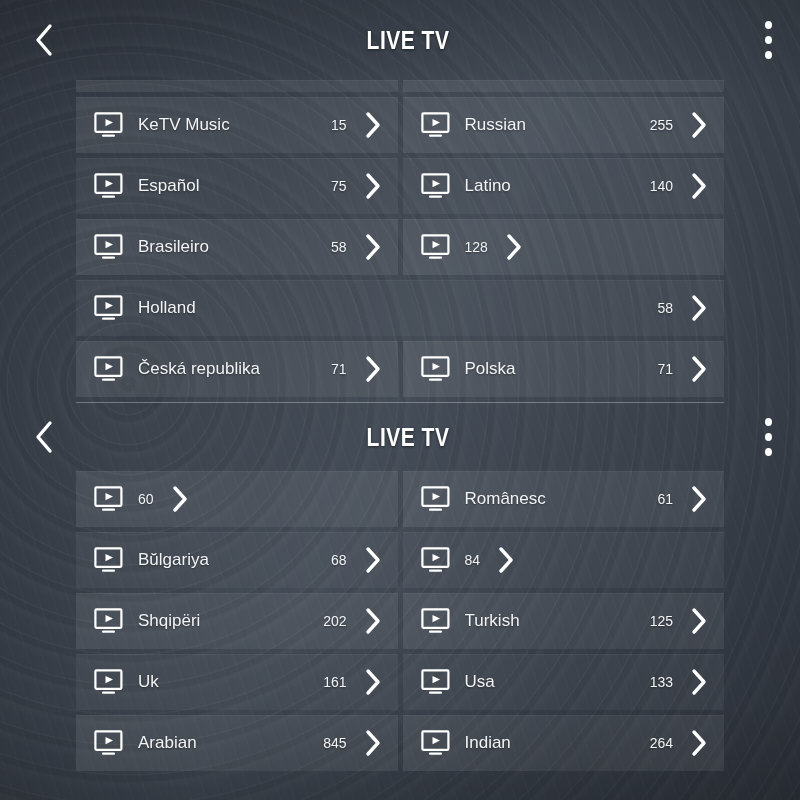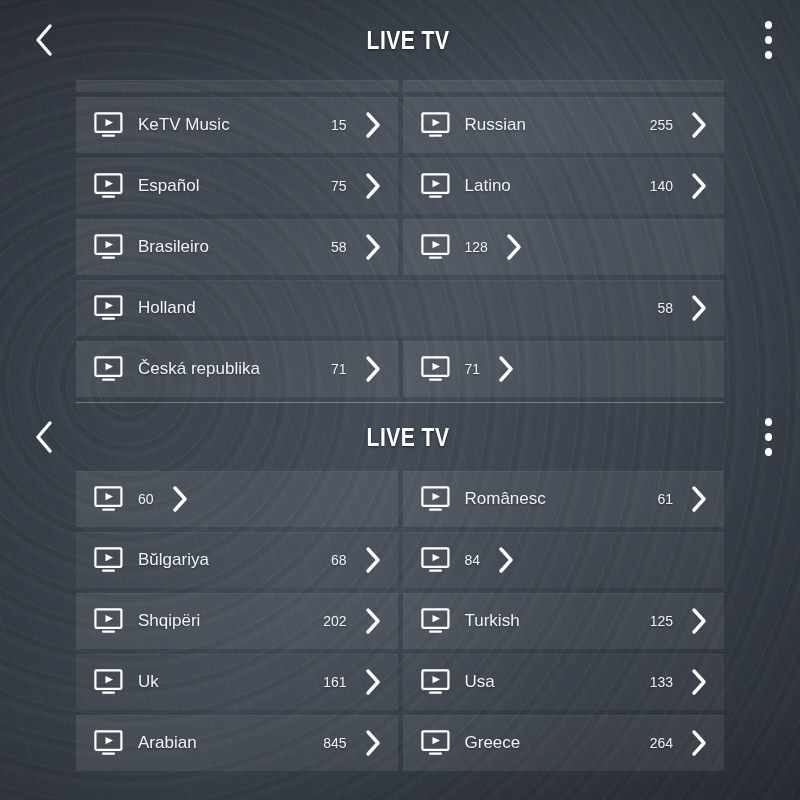--- a/index.html
+++ b/index.html
@@ -342,20 +342,21 @@
             </span>
           </div>
           <div class="cell">
             <span class="tv-icon">
               <svg width="30" height="26" viewBox="0 0 30 26">
                 <rect x="1.4" y="1.4" width="26" height="18.4" rx="1" fill="none" stroke="#ffffff" stroke-width="2.2"></rect>
                 <polygon points="11.5,7 19,10.6 11.5,14.2" fill="#ffffff"></polygon>
                 <rect x="8" y="22.6" width="13" height="2.2" rx="1" fill="#ffffff"></rect>
               </svg>
             </span>
+            <span class="cell-label">Polska</span>
             <span class="cell-count">71</span>
             <span class="chevron">
               <svg width="17" height="28" viewBox="0 0 17 28">
                 <polyline points="3,3 13,14 3,25" fill="none" stroke="#ffffff" stroke-width="3.4" stroke-linecap="round" stroke-linejoin="round"></polyline>
               </svg>
             </span>
           </div>
         </div>
       </div>
   </div>
@@ -533,21 +534,21 @@
             </span>
           </div>
           <div class="cell">
             <span class="tv-icon">
               <svg width="30" height="26" viewBox="0 0 30 26">
                 <rect x="1.4" y="1.4" width="26" height="18.4" rx="1" fill="none" stroke="#ffffff" stroke-width="2.2"></rect>
                 <polygon points="11.5,7 19,10.6 11.5,14.2" fill="#ffffff"></polygon>
                 <rect x="8" y="22.6" width="13" height="2.2" rx="1" fill="#ffffff"></rect>
               </svg>
             </span>
-            <span class="cell-label">Greece</span>
+            <span class="cell-label">Indian</span>
             <span class="cell-count">264</span>
             <span class="chevron">
               <svg width="17" height="28" viewBox="0 0 17 28">
                 <polyline points="3,3 13,14 3,25" fill="none" stroke="#ffffff" stroke-width="3.4" stroke-linecap="round" stroke-linejoin="round"></polyline>
               </svg>
             </span>
           </div>
         </div>
       </div>
   </div>

